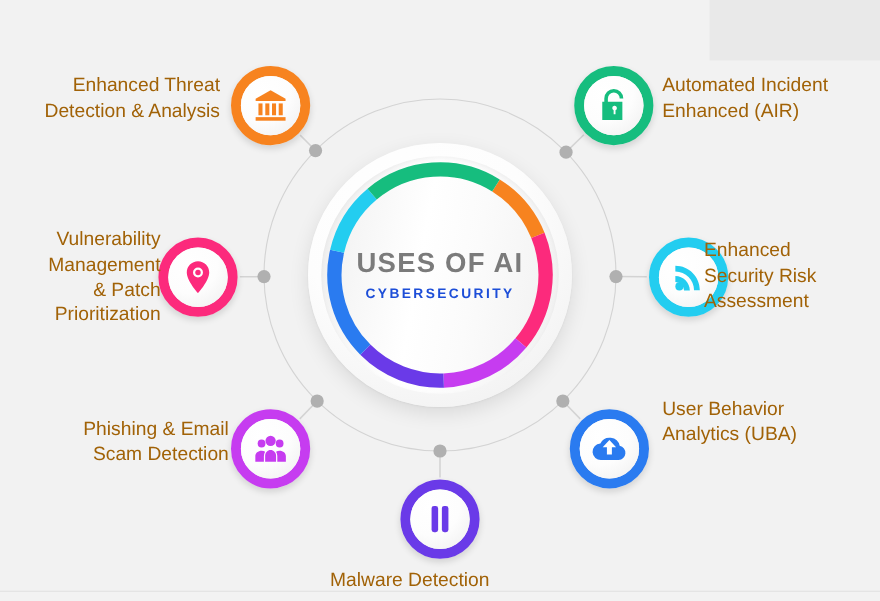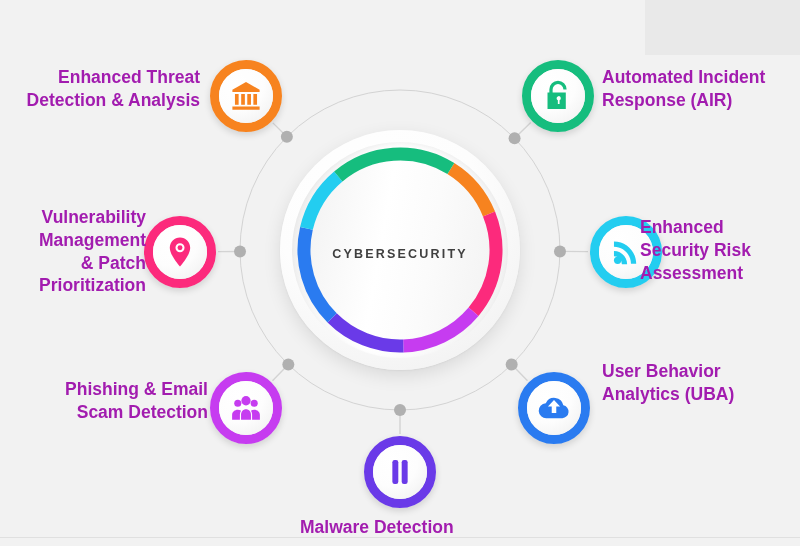--- a/index.html
+++ b/index.html
@@ -47,42 +47,42 @@
     position:absolute;left:280px;top:130px;width:240px;height:240px;
     display:flex;flex-direction:column;align-items:center;justify-content:center;
     pointer-events:none;
   }
   .hub-title{
     font-size:25px;font-weight:bold;color:#7b7b7b;letter-spacing:1.1px;
     line-height:1;white-space:nowrap;
   }
   .hub-sub{
     margin-top:8px;
-    font-size:12.5px;font-weight:bold;color:#404040;letter-spacing:2.2px;
+    font-size:12.5px;font-weight:bold;color:#1d4ed8;letter-spacing:2.2px;
     white-space:nowrap;
   }
 
   
   .node{
     position:absolute;width:72px;height:72px;border-radius:50%;
     box-sizing:border-box;
     display:flex;align-items:center;justify-content:center;
     box-shadow:0 3px 7px rgba(0,0,0,0.14);
   }
   .node .disc{
     width:54px;height:54px;border-radius:50%;
     background:radial-gradient(circle at 34% 28%, #ffffff 0%,#fdfdfd 50%,#eeeeee 100%);
     display:flex;align-items:center;justify-content:center;
   }
   .node svg{display:block;}
 
   
   .label{
     position:absolute;
-    font-size:17.5px;font-weight:bold;color:#a21caf;
+    font-size:17.5px;font-weight:normal;color:#a16207;
     line-height:1.30;
     white-space:pre-line;
   }
   .label.right{text-align:left;}
   .label.left{text-align:right;}
   .label.center{text-align:left;}
 </style>
 </head>
 <body>
 
@@ -116,20 +116,21 @@
       <path d="M 170.87224936638768 38.587382768983105 A 96 96 0 0 1 209.0096500384116 84.03776703207245" stroke="#f7831f" stroke-width="13" fill="none" stroke-linecap="butt"></path>
       <path d="M 209.0096500384116 84.03776703207245 A 96 96 0 0 1 193.5402665394219 181.70761052990775" stroke="#fc2a7c" stroke-width="13" fill="none" stroke-linecap="butt"></path>
       <path d="M 193.5402665394219 181.70761052990775 A 96 96 0 0 1 123.35035168344011 215.94151939383318" stroke="#c63cf0" stroke-width="13" fill="none" stroke-linecap="butt"></path>
       <path d="M 123.35035168344011 215.94151939383318 A 96 96 0 0 1 52.117749006091444 187.88225099390857" stroke="#6a3ae8" stroke-width="13" fill="none" stroke-linecap="butt"></path>
       <path d="M 52.117749006091444 187.88225099390857 A 96 96 0 0 1 26.46047378061742 98.40469878298896" stroke="#2a7bf0" stroke-width="13" fill="none" stroke-linecap="butt"></path>
       <path d="M 26.46047378061742 98.40469878298896 A 96 96 0 0 1 58.29238947009221 46.45973346057812" stroke="#23cdf0" stroke-width="13" fill="none" stroke-linecap="butt"></path>
       <path d="M 58.29238947009221 46.45973346057812 A 96 96 0 0 1 170.87224936638765 38.58738276898309" stroke="#16bd7e" stroke-width="13" fill="none" stroke-linecap="butt"></path>
     </svg>
 
   <div class="hub-text">
+    <div class="hub-title">USES OF AI</div>
     <div class="hub-sub">CYBERSECURITY</div>
   </div>
 
   <div id="nodes-layer">
       <div class="node" style="left: 210px; top: 60px; border: 9px solid rgb(247, 131, 31);">
         <div class="disc">
           <span>
             <svg width="34" height="34" viewBox="0 0 24 24" fill="#f7831f">
               <path d="M12 2.2 2.4 7.6v1.5h19.2V7.6L12 2.2z"></path>
                 <rect x="4.2" y="10.6" width="2.6" height="7.6"></rect>
@@ -205,21 +206,21 @@
                 <rect x="13.2" y="3.6" width="4.2" height="16.8" rx="1.6"></rect>
             </svg>
           </span>
         </div>
       </div>
     </div>
   <div id="labels-layer">
       <div class="label left" style="left: 20px; top: 66px; width: 180px;">Enhanced Threat
 Detection &amp; Analysis</div>
       <div class="label right" style="left: 602px; top: 66px; width: 196px;">Automated Incident
-Response (AIR)</div>
+Enhanced (AIR)</div>
       <div class="label left" style="left: 20px; top: 206px; width: 126px;">Vulnerability
 Management
 &amp; Patch
 Prioritization</div>
       <div class="label right" style="left: 640px; top: 216px; width: 130px;">Enhanced
 Security Risk
 Assessment</div>
       <div class="label left" style="left: 36px; top: 378px; width: 172px;">Phishing &amp; Email
 Scam Detection</div>
       <div class="label right" style="left: 602px; top: 360px; width: 180px;">User Behavior

